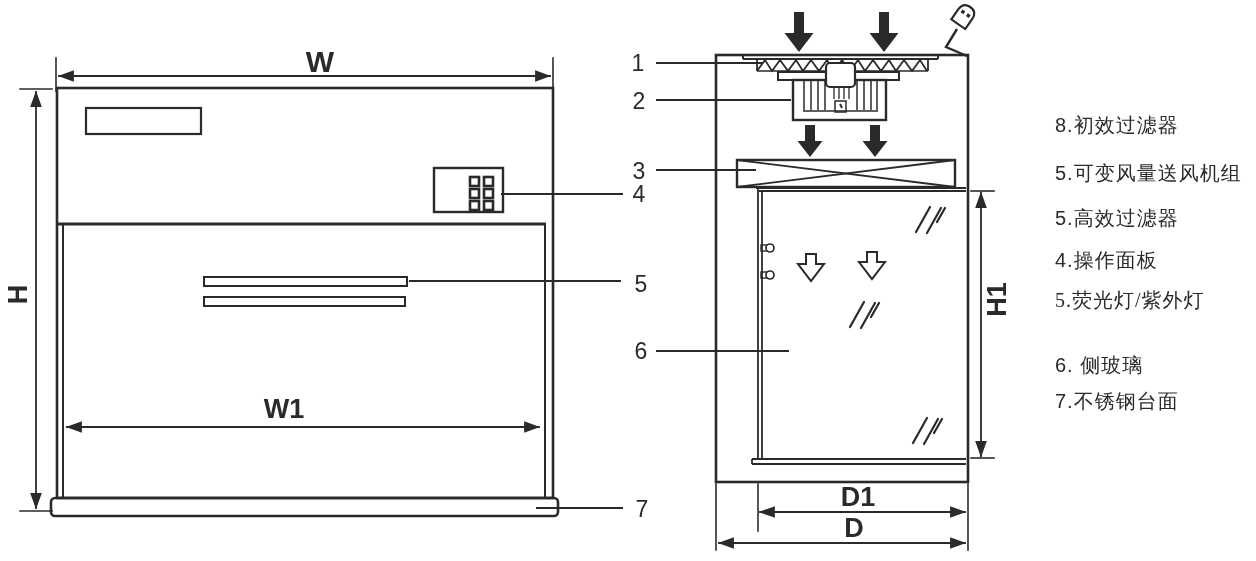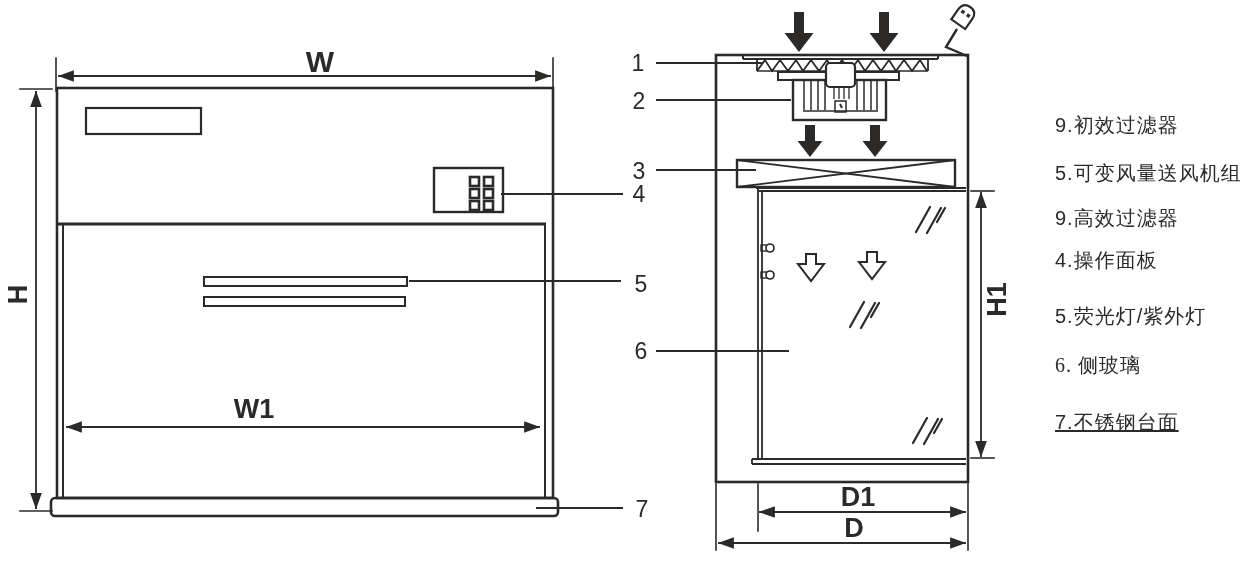--- a/index.html
+++ b/index.html
@@ -178,37 +178,37 @@
     <line class="s" x1="981" y1="193" x2="981" y2="456" stroke-width="1.8" marker-start="url(#ah)" marker-end="url(#ah)"></line>
     <line class="s" x1="758" y1="484" x2="758" y2="531" stroke-width="1.6"></line>
     <line class="s" x1="760" y1="512" x2="965" y2="512" stroke-width="1.8" marker-start="url(#ah)" marker-end="url(#ah)"></line>
     <line class="s" x1="716" y1="484" x2="716" y2="550" stroke-width="1.6"></line>
     <line class="s" x1="968" y1="484" x2="968" y2="550" stroke-width="1.6"></line>
     <line class="s" x1="719" y1="543" x2="965" y2="543" stroke-width="1.8" marker-start="url(#ah)" marker-end="url(#ah)"></line>
   </g>
 </svg>
 
 <div class="lbl big" style="left:295px; top:47px;  width:50px;">W</div>
-<div class="lbl" style="left:224px; top:396px; width:60px;">W1</div>
+<div class="lbl" style="left:254px; top:396px; width:60px;">W1</div>
 <div class="lbl rot" style="left:-7px;  top:281px; width:50px;">H</div>
 <div class="lbl rot" style="left:972px; top:286px; width:50px;">H1</div>
 <div class="lbl" style="left:828px; top:484px; width:60px;">D1</div>
 <div class="lbl" style="left:824px; top:515px; width:60px;">D</div>
 
 <div class="num" style="left:625px; top:51px;">1</div>
 <div class="num" style="left:626px; top:89px;">2</div>
 <div class="num" style="left:626px; top:159px;">3</div>
 <div class="num" style="left:626px; top:182px;">4</div>
 <div class="num" style="left:628px; top:272px;">5</div>
 <div class="num" style="left:628px; top:339px;">6</div>
 <div class="num" style="left:629px; top:497px;">7</div>
 
 <div>
-  <div class="lg" style="top:113px;">9.初效过滤器</div>
+  <div class="lg" style="top:113px;">8.初效过滤器</div>
   <div class="lg" style="top:161px;">5.可变风量送风机组</div>
-  <div class="lg" style="top:206px;">9.高效过滤器</div>
+  <div class="lg" style="top:206px;">5.高效过滤器</div>
   <div class="lg" style="top:248px;">4.操作面板</div>
-  <div class="lg" style="top:304px;">5.荧光灯/紫外灯</div>
-  <div class="lg" style="top:353px;font-family:Liberation Serif, serif;">6. 侧玻璃</div>
-  <div class="lg" style="top:410px;text-decoration:underline;">7.不锈钢台面</div>
+  <div class="lg" style="top:288px;font-family:Liberation Serif, serif;">5.荧光灯/紫外灯</div>
+  <div class="lg" style="top:353px;">6. 侧玻璃</div>
+  <div class="lg" style="top:389px;">7.不锈钢台面</div>
 </div>
 
 </div>
 
 </body></html>

